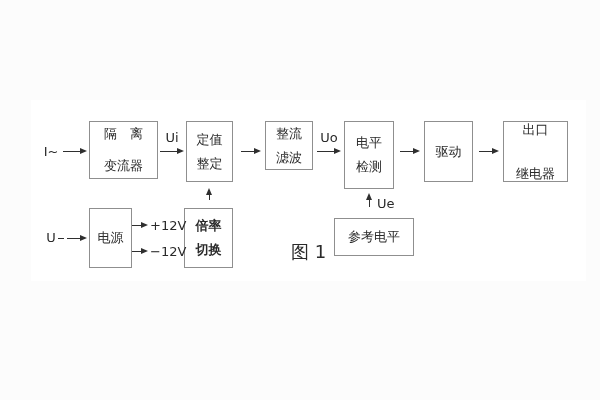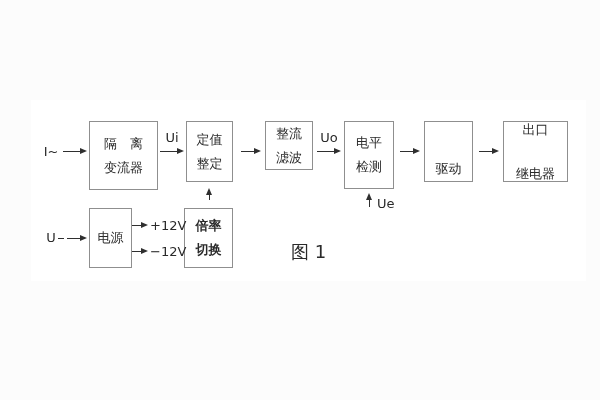--- a/index.html
+++ b/index.html
@@ -57,50 +57,53 @@
   }
   .dash{position:absolute;height:1px;background:var(--line-color);}
   .caption{position:absolute;font-size:18px;line-height:14px;white-space:nowrap;}
 </style>
 </head>
 <body>
 
 <div class="stage">
   <div class="canvas"></div>
 
-  <div class="block" style="left:89px;top:121px;width:69px;height:69px;">
+  <div class="block" style="left:89px;top:121px;width:69px;height:58px;justify-content:space-between;">
     <span>隔　离</span>
     <span>变流器</span>
   </div>
   <div class="block" style="left:186px;top:121px;width:47px;height:61px;">
     <span>定值</span>
     <span>整定</span>
   </div>
   <div class="block" style="left:265px;top:121px;width:48px;height:49px;font-family:Liberation Serif, serif;">
     <span>整流</span>
     <span>滤波</span>
   </div>
   <div class="block" style="left:344px;top:121px;width:50px;height:68px;">
     <span>电平</span>
     <span>检测</span>
   </div>
-  <div class="block" style="left:424px;top:121px;width:49px;height:61px;justify-content:flex-end;">
+  <div class="block" style="left:424px;top:121px;width:49px;height:61px;">
     <span>驱动</span>
   </div>
   <div class="block" style="left:503px;top:121px;width:65px;height:61px;gap:20px;">
     <span>出口</span>
     <span>继电器</span>
   </div>
 
   <div class="block" style="left:89px;top:208px;width:43px;height:60px;text-align:center;">
     <span>电源</span>
   </div>
   <div class="block" style="left:184px;top:208px;width:49px;height:60px;font-weight:bold;">
     <span>倍率</span>
     <span>切换</span>
+  </div>
+  <div class="block" style="left:334px;top:218px;width:80px;height:38px;">
+    <span>参考电平</span>
   </div>
 
   <div class="arr-r" style="left:63px;top:148px;width:24px;"></div>
   <div class="arr-r" style="left:160px;top:148px;width:24px;"></div>
   <div class="arr-r" style="left:241px;top:148px;width:20px;"></div>
   <div class="arr-r" style="left:317px;top:148px;width:24px;"></div>
   <div class="arr-r" style="left:400px;top:148px;width:20px;"></div>
   <div class="arr-r" style="left:479px;top:148px;width:20px;"></div>
 
   <div class="dash" style="left:58px;top:238px;width:6px;"></div>

